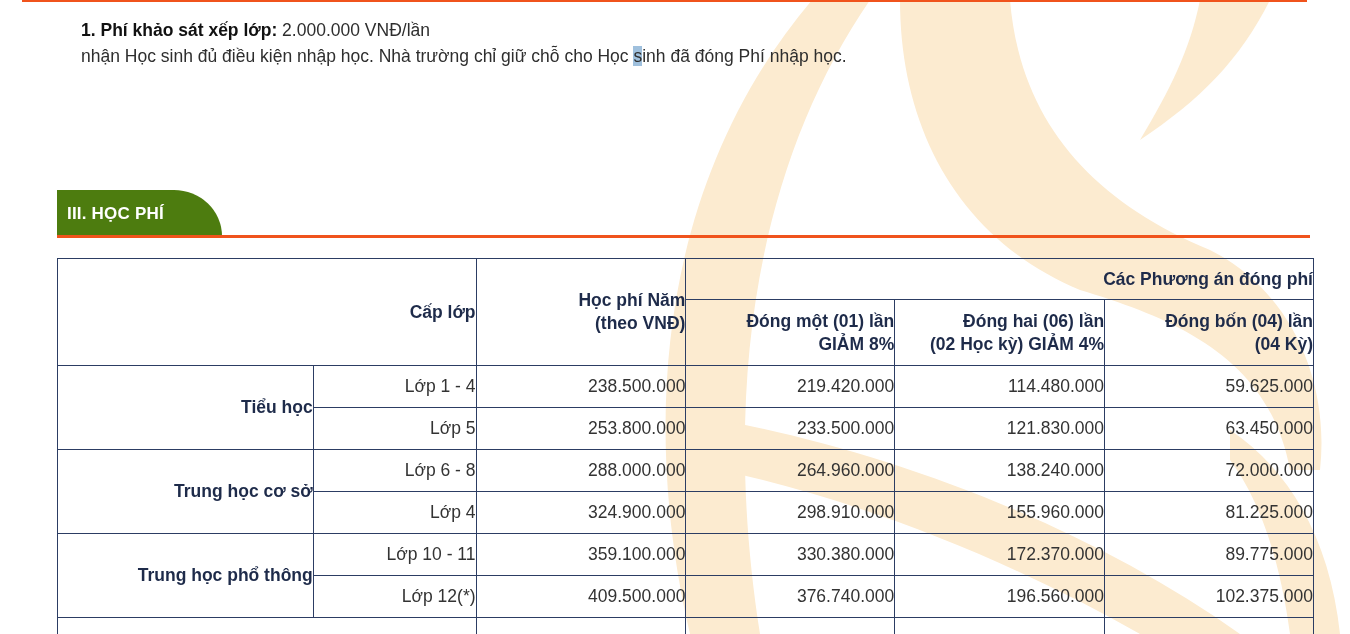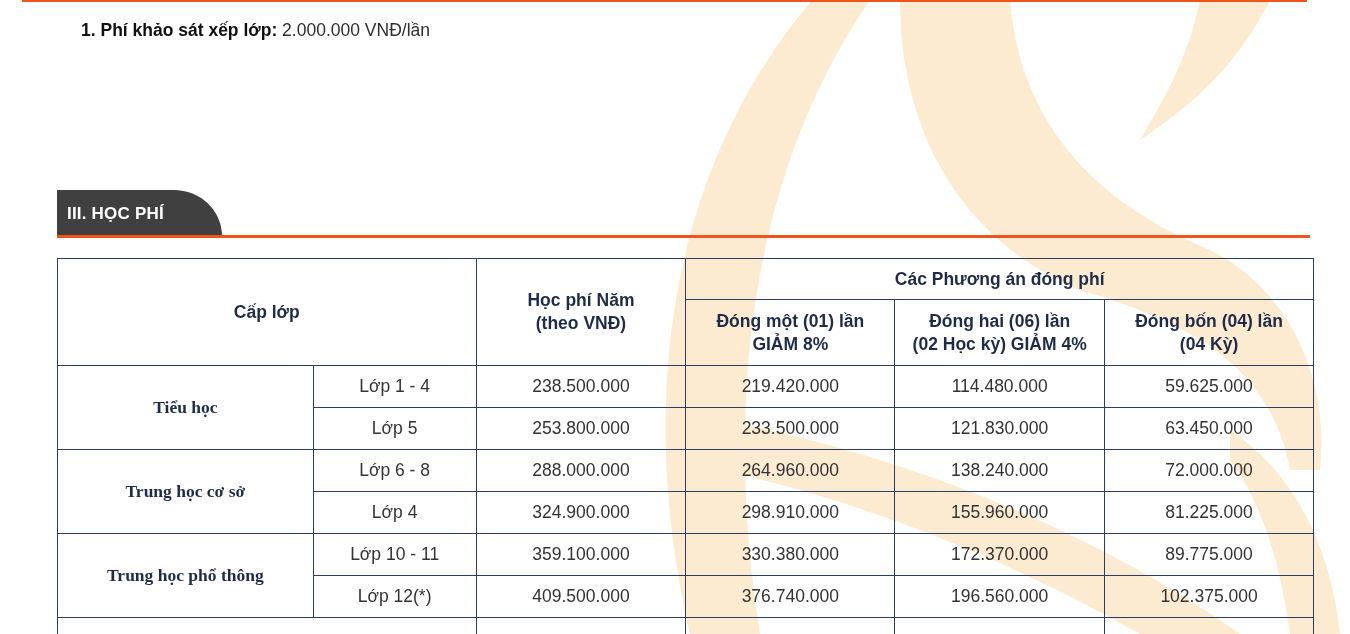--- a/index.html
+++ b/index.html
@@ -11,53 +11,54 @@
     }
     .watermark { position: absolute; left: 0; top: 0; width: 1350px; height: 634px; z-index: 0; }
     .top-rule { position: absolute; left: 22px; top: 0; width: 1285px; height: 2px; background: #f0531c; z-index: 2; }
     .content { position: absolute; left: 0; top: 0; width: 1350px; height: 584px; z-index: 1; }
     .para-block { position: absolute; left: 81px; top: 18px; width: 1230px; font-size: 17.5px; line-height: 25.5px; color: #2e2e2e; }
     .para-block p { margin: 0; }
     .para-block b { color: #111; font-weight: bold; }
     .hl { background: #9fc0dd; }
     .section-tab {
       position: absolute; left: 57px; top: 190px; height: 47px; width: 165px;
-      background: #404040; color: #fff; font-weight: bold; font-size: 17px;
+      background: #4d7c0f; color: #fff; font-weight: bold; font-size: 17px;
       border-top-right-radius: 48px 46px;
       box-sizing: border-box; padding: 14px 0 16px 10px; letter-spacing: 0.2px;
     }
     .section-rule { position: absolute; left: 57px; top: 235px; width: 1253px; height: 2.5px; background: #f0531c; }
     table.fees {
       position: absolute; left: 57px; top: 258px; width: 1257px;
       border-collapse: collapse; font-size: 17.5px; color: #333;
     }
-    table.fees td, table.fees th { border: 1.6px solid #2c3d63; text-align: center; padding: 0; }
+    table.fees td, table.fees th { border: 1.6px solid #2c3d63; text-align: right; padding: 0; }
     table.fees th { color: #1e2b4a; font-weight: bold; font-size: 17.5px; line-height: 23px; }
     .h1 { height: 41px; }
     .h2 { height: 66px; }
     table.fees td { height: 41px; }
     td.grade { text-align: left; padding-left: 27px; }
-    td.level { font-weight: bold; color: #1e2b4a; font-family: Liberation Serif, serif; }
+    td.level { font-weight: bold; color: #1e2b4a; }
   </style>
 </head>
 <body>
 
 <svg class="watermark" viewBox="0 0 1350 634" xmlns="http://www.w3.org/2000/svg">
   <path d="M812 0 L870 0 C 760 160, 720 380, 760 634 L 690 634 C 640 420, 660 180, 812 0 Z" fill="#fcebd0"></path>
   <path d="M900 0 L 1010 0 C 1020 120, 1090 200, 1210 250 C 1290 290, 1330 380, 1320 470 L 1290 470 C 1270 360, 1180 320, 1080 290 C 960 240, 900 130, 900 0 Z" fill="#fcebd0"></path>
   <path d="M1200 0 L 1270 0 C 1240 60, 1200 100, 1140 140 C 1170 90, 1190 50, 1200 0 Z" fill="#fcebd0"></path>
   <path d="M720 420 C 880 450, 1080 520, 1240 634 L 1140 634 C 1010 560, 860 500, 720 470 Z" fill="#fcebd0"></path>
   <path d="M1230 430 C 1290 470, 1330 540, 1340 634 L 1290 634 C 1280 560, 1260 500, 1230 460 Z" fill="#fcebd0"></path>
 </svg>
 
 <div class="top-rule"></div>
 
 <div class="content">
   <div class="para-block">
     <p><b>1. Phí khảo sát xếp lớp:</b><span> 2.000.000 VNĐ/lần</span></p>
+    <p><span>nhận Học sinh đủ điều kiện nhập học. Nhà trường chỉ giữ chỗ cho Học </span><span class="hl">s</span><span>inh đã đóng Phí nhập học.</span></p>
   </div>
 
   <div class="section-tab">III. HỌC PHÍ</div>
   <div class="section-rule"></div>
 
   <table class="fees">
     <colgroup>
       <col style="width:256px">
         <col style="width:163px">
         <col style="width:210px">

